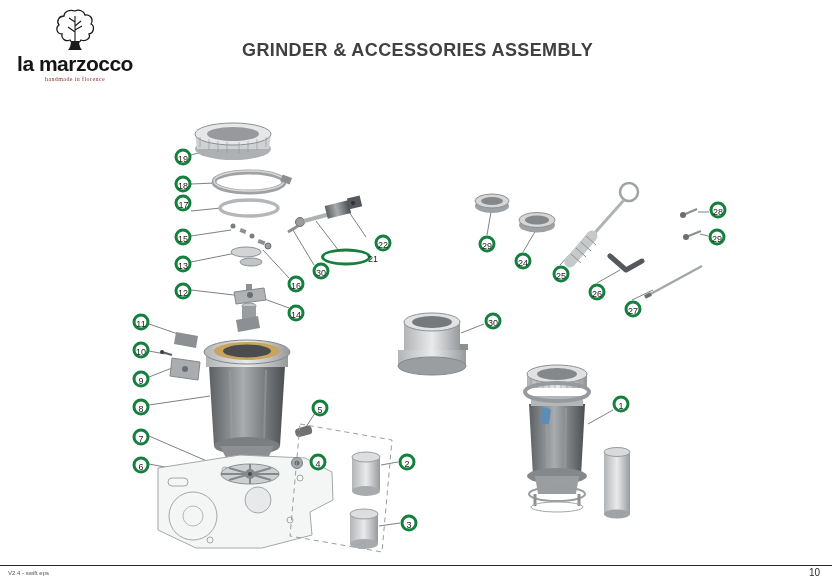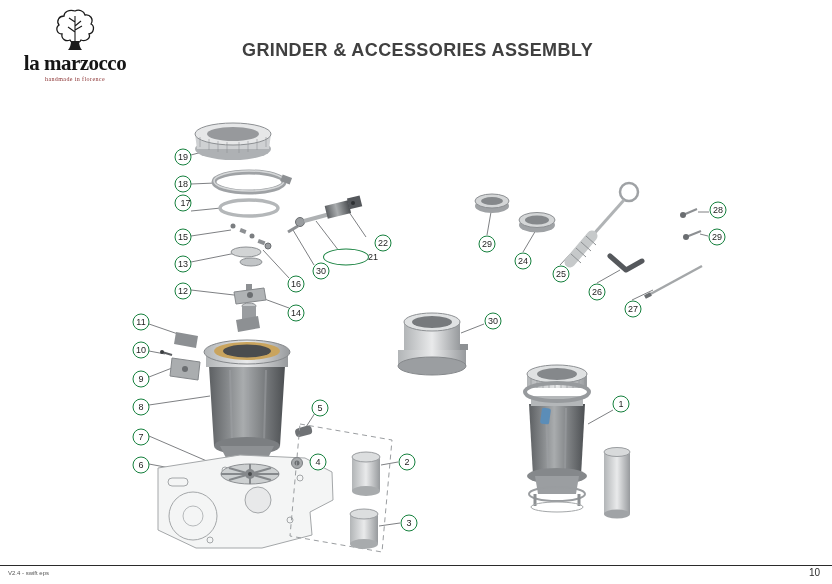--- a/index.html
+++ b/index.html
@@ -8,21 +8,21 @@
     width:832px; height:584px;
     font-family:"Liberation Sans", sans-serif;
     position:relative; overflow:hidden;
   }
   .page { position:relative; width:832px; height:584px; background:#ffffff; overflow:hidden; }
 
   
   .brand { position:absolute; left:14px; top:8px; width:122px; text-align:center; }
   .brand-tree { display:block; margin:0 auto 1px auto; }
   .brand-name {
-    font-family:Liberation Serif, serif;
+    font-family:Liberation Sans, sans-serif;
     font-size:21px; font-weight:bold; color:#151515; letter-spacing:-0.5px; line-height:1;
   }
   .brand-tagline {
     font-family:"Liberation Serif", serif;
     font-size:6px; color:#8a3030; margin-top:2px; letter-spacing:0.4px;
   }
 
   
   .page-title {
     position:absolute; left:242px; top:40px;
@@ -30,21 +30,21 @@
     white-space:nowrap;
     text-align:right;
   }
 
   
   .diagram { position:absolute; left:0; top:0; width:832px; height:584px; }
   .diagram svg { position:absolute; left:0; top:0; }
 
   .callout {
     position:absolute; width:17px; height:17px;
-    border:1px solid #15803d; border-radius:50%;
+    border:3px solid #15803d; border-radius:50%;
     background:#ffffff; color:#1e1e1e;
     font-size:9px; line-height:15px; text-align:center; font-weight:normal;
     transform:translate(-50%,-50%);
     z-index:5;
   }
 
   
   .footer-rule { position:absolute; left:0px; right:0px; top:565px; border-top:1px solid #2b2b2b; }
   .doc-ref { position:absolute; left:8px; top:570px; font-size:6px; color:#555; }
   .page-number { position:absolute; right:12px; top:567px; font-size:10px; color:#2b2b2b; }

